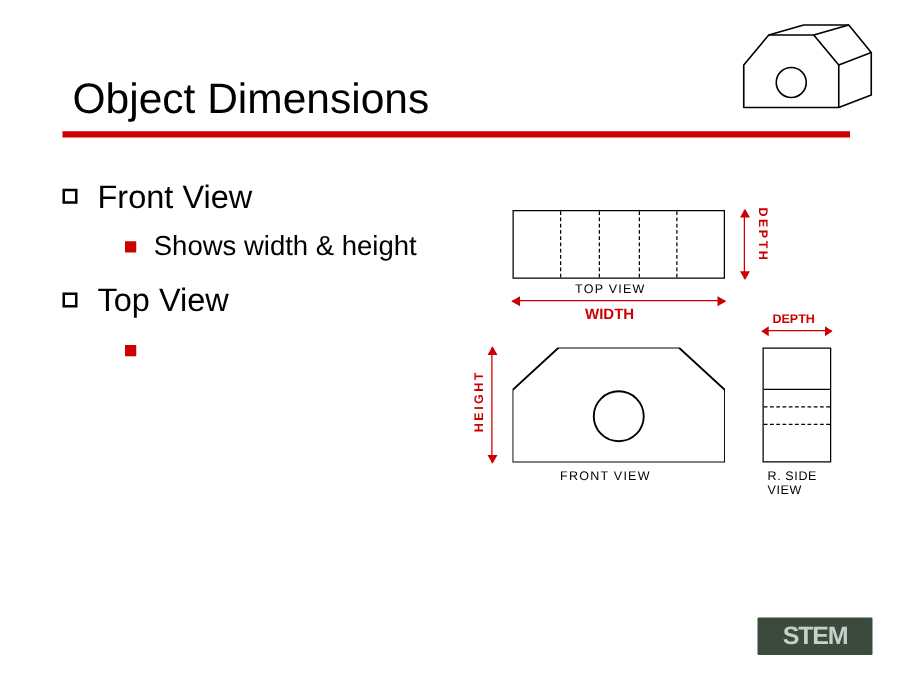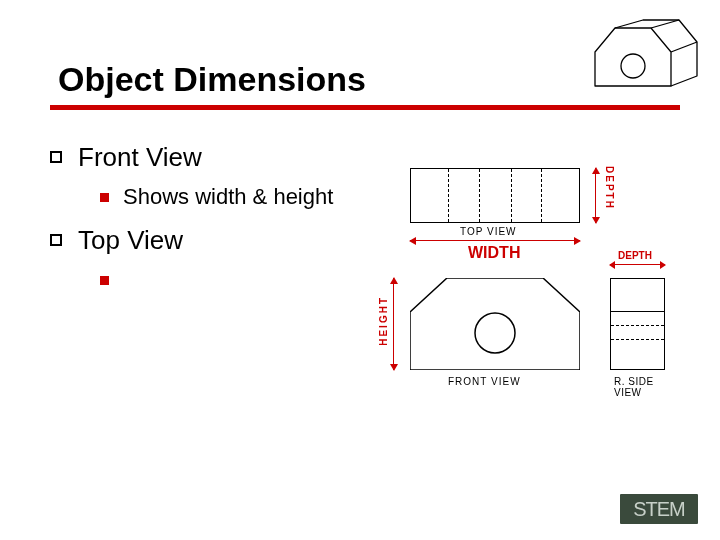--- a/index.html
+++ b/index.html
@@ -13,21 +13,21 @@
     overflow: hidden;
   }
   .slide {
     width: 100%;
     height: 100%;
     padding: 60px 40px 30px 50px;
     position: relative;
   }
   .title {
     font-size: 34px;
-    font-weight: bold;
+    font-weight: normal;
     margin-bottom: 6px;
     padding-left: 8px;
   }
   .title-underline {
     height: 5px;
     background: #cc0000;
     margin-bottom: 18px;
     width: 100%;
   }
   .content-row {
@@ -106,21 +106,21 @@
   .width-dim {
     position:absolute; left:10px; top:72px; width:170px;
     border-top:1.5px solid #cc0000;
   }
   .width-dim::before,.width-dim::after{
     content:''; position:absolute; top:-4px; width:0; height:0;
     border-top:4px solid transparent; border-bottom:4px solid transparent;
   }
   .width-dim::before{left:-1px; border-right:7px solid #cc0000;}
   .width-dim::after{right:-1px; border-left:7px solid #cc0000;}
-  .width-text{position:absolute; left:68px; top:76px; color:#cc0000; font-size:16px; font-weight:bold;}
+  .width-text{position:absolute; left:68px; top:76px; color:#cc0000; font-size:12px; font-weight:bold;}
   
   .depth-v {
     position:absolute; left:195px; top:0; height:55px;
     border-left:1.5px solid #cc0000;
   }
   .depth-v::before,.depth-v::after{
     content:''; position:absolute; left:-4px; width:0; height:0;
     border-left:4px solid transparent; border-right:4px solid transparent;
   }
   .depth-v::before{top:-1px; border-bottom:7px solid #cc0000;}
@@ -177,25 +177,25 @@
   .depth-h::after{right:-1px; border-left:6px solid #cc0000;}
   .depth-h-text{position:absolute; left:218px; top:82px; color:#cc0000; font-size:10px; font-weight:bold;}
   
   .iso {
     position:absolute; right:18px; top:18px;
     width:115px; height:80px;
   }
   
   .stem {
     position:absolute; right:22px; bottom:16px;
-    width:78px; height:30px;
+    width:92px; height:30px;
     background:#3a4a3c;
     color:#d7dfd8;
     font-family: Arial, sans-serif;
-    font-weight:normal;
+    font-weight:bold;
     display:flex; align-items:center; justify-content:center;
     font-size:20px;
     letter-spacing:-1px;
     border-radius:1px;
   }
   .stem span{opacity:0.9;}
 </style>
 </head>
 <body>
 

